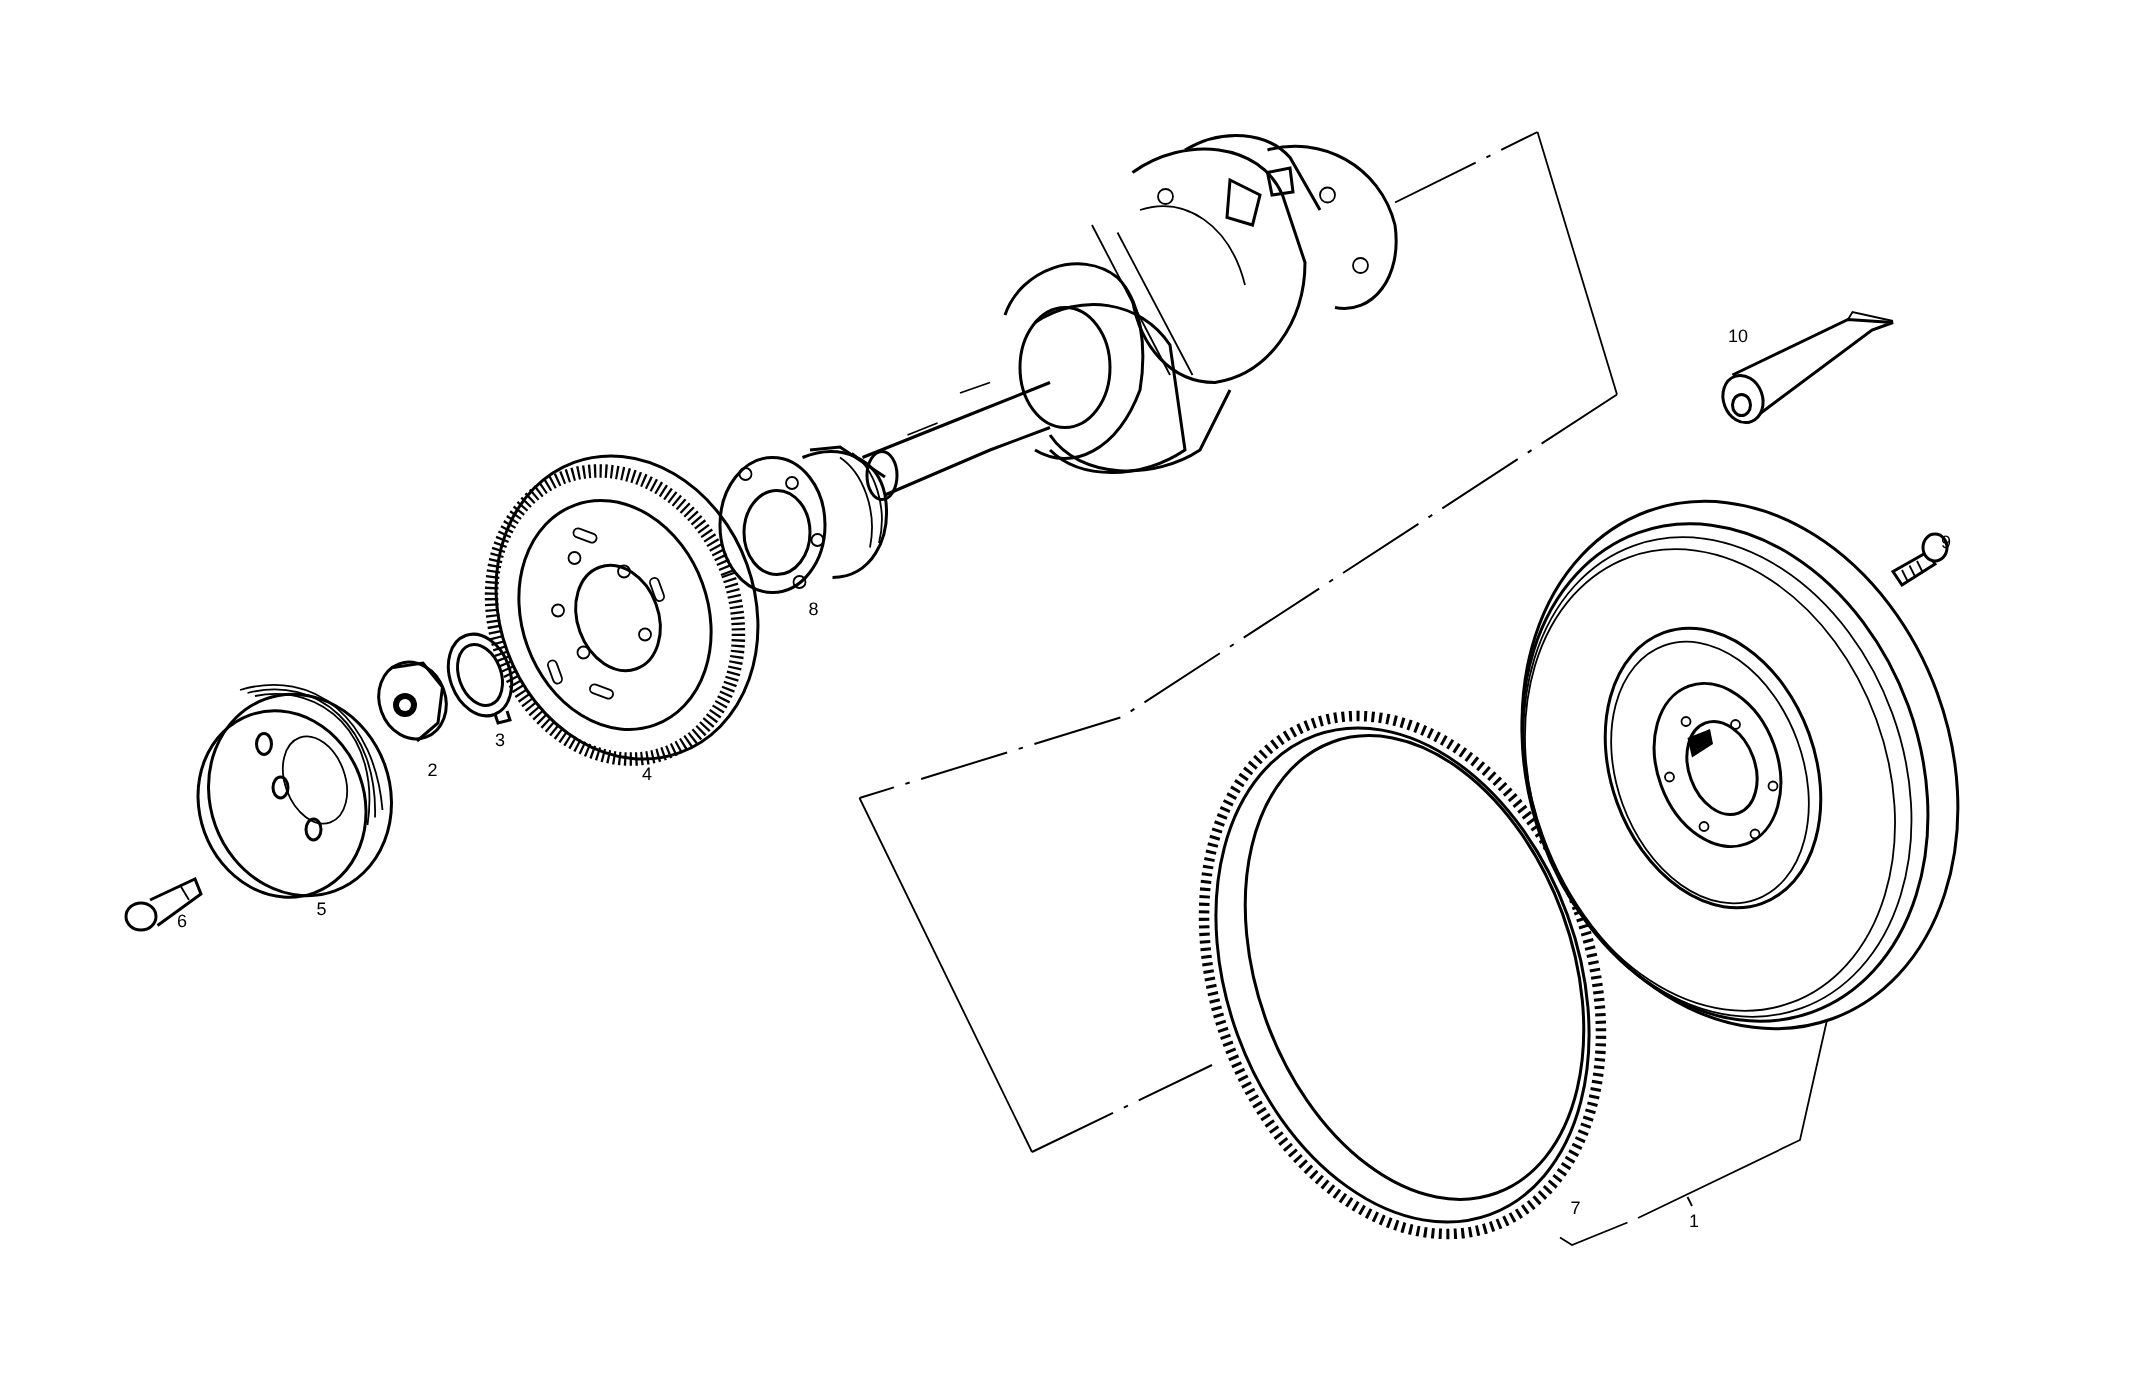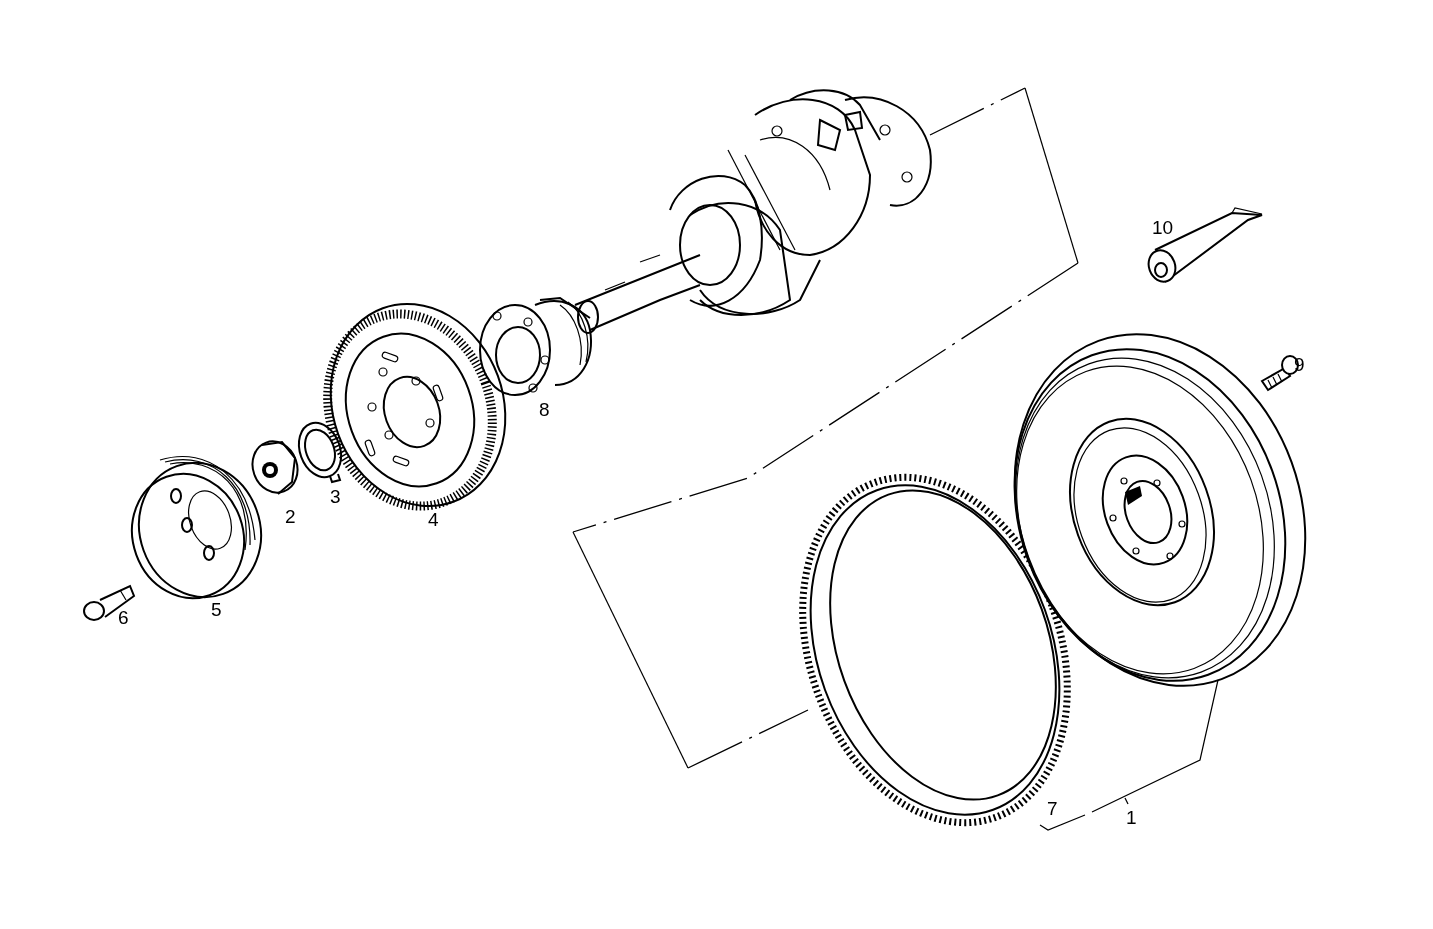--- a/index.html
+++ b/index.html
@@ -3,21 +3,21 @@
 <meta charset="utf-8">
 <style>
   html, body { margin: 0; padding: 0; background: #ffffff; }
   body { width: 1433px; height: 929px; overflow: hidden; position: relative; font-family: "Liberation Sans", sans-serif; }
   #canvas { position: absolute; left: 0; top: 0; width: 1433px; height: 929px; }
   svg { position: absolute; left: 0; top: 0; }
   .stroke { fill: none; stroke: #000; stroke-width: 2; }
   .thin { fill: none; stroke: #000; stroke-width: 1.2; }
   .dash { fill: none; stroke: #000; stroke-width: 1.3; stroke-dasharray: 60 8 3 8; }
   .fillw { fill: #fff; stroke: #000; stroke-width: 2; }
-  .callout { position: absolute; font-size: 19px; color: #000; line-height: 1; font-family: "Liberation Sans", sans-serif; }
+  .callout { position: absolute; font-size: 12px; color: #000; line-height: 1; font-family: "Liberation Sans", sans-serif; }
 </style>
 </head>
 <body>
 
 <div id="canvas">
 <svg width="1433" height="929" viewBox="0 0 1433 929">
 
   <g>
 
     <path class="stroke" d="M575 305 L650 275 L700 255"></path>

